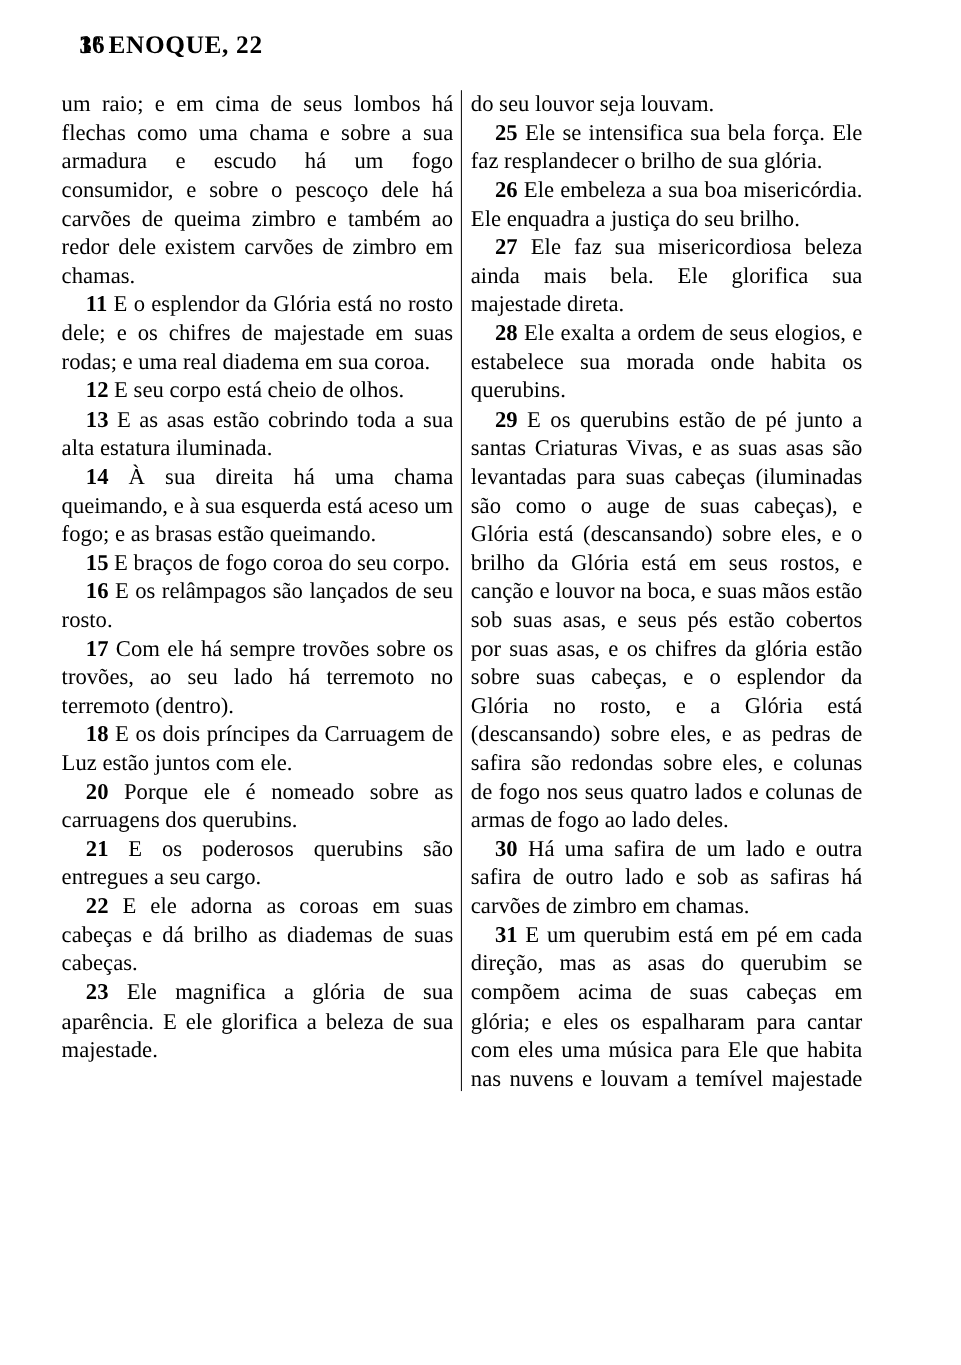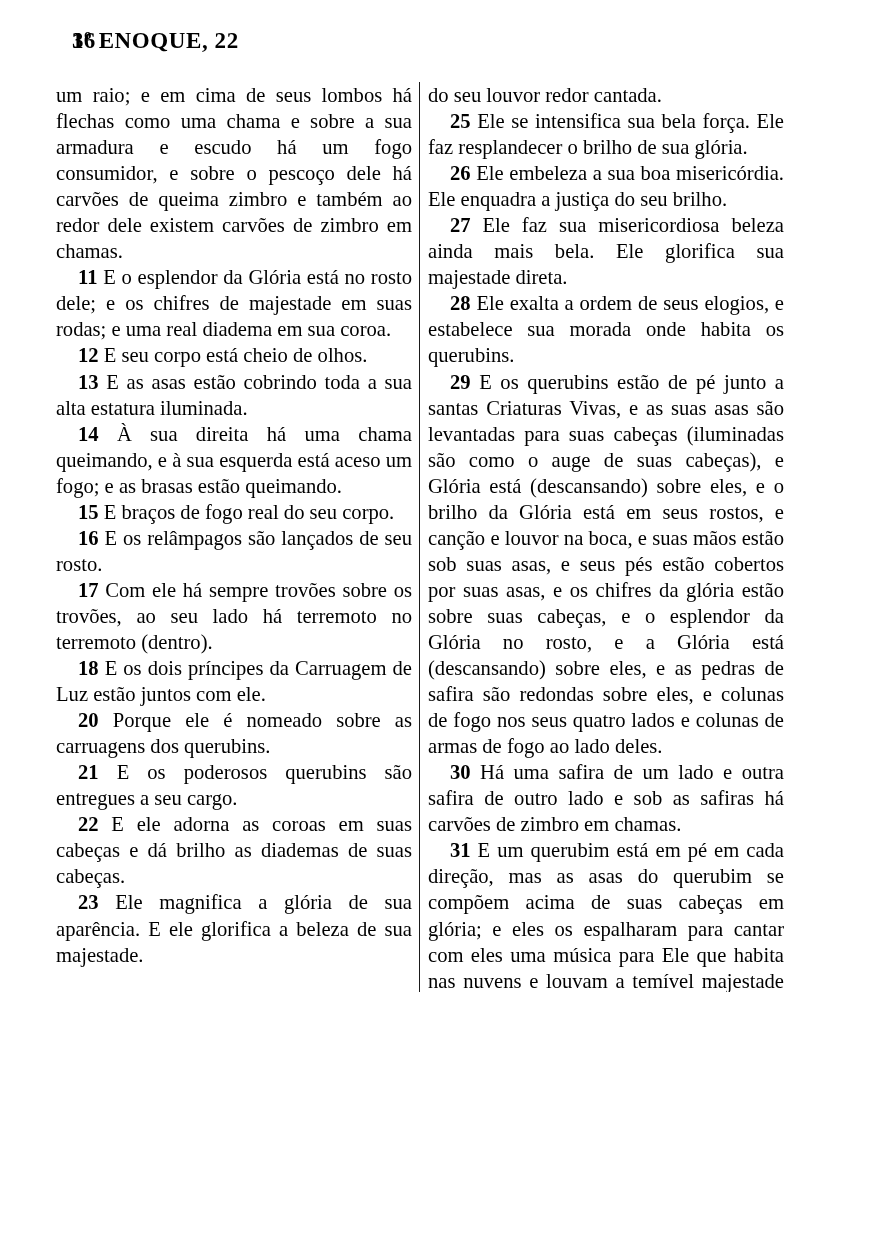--- a/index.html
+++ b/index.html
@@ -116,33 +116,33 @@
   <div class="body-area">
     <div class="column-rule"></div>
 
     <div class="col col-left">
       <p class="flush">um raio; e em cima de seus lombos há flechas como uma chama e sobre a sua armadura e escudo há um fogo consumidor, e sobre o pescoço dele há carvões de queima zimbro e também ao redor dele existem carvões de zimbro em chamas.</p>
       <div>
           <p class="indent"><span class="vnum">11</span><span> E o esplendor da Glória está no rosto dele; e os chifres de majestade em suas rodas; e uma real diadema em sua coroa.</span></p>
           <p class="indent"><span class="vnum">12</span><span> E seu corpo está cheio de olhos.</span></p>
           <p class="indent"><span class="vnum">13</span><span> E as asas estão cobrindo toda a sua alta estatura iluminada.</span></p>
           <p class="indent"><span class="vnum">14</span><span> À sua direita há uma chama queimando, e à sua esquerda está aceso um fogo; e as brasas estão queimando.</span></p>
-          <p class="indent"><span class="vnum">15</span><span> E braços de fogo real do seu corpo.</span></p>
+          <p class="indent"><span class="vnum">15</span><span> E braços de fogo coroa do seu corpo.</span></p>
           <p class="indent"><span class="vnum">16</span><span> E os relâmpagos são lançados de seu rosto.</span></p>
           <p class="indent"><span class="vnum">17</span><span> Com ele há sempre trovões sobre os trovões, ao seu lado há terremoto no terremoto (dentro).</span></p>
           <p class="indent"><span class="vnum">18</span><span> E os dois príncipes da Carruagem de Luz estão juntos com ele.</span></p>
           <p class="indent"><span class="vnum">20</span><span> Porque ele é nomeado sobre as carruagens dos querubins.</span></p>
           <p class="indent"><span class="vnum">21</span><span> E os poderosos querubins são entregues a seu cargo.</span></p>
           <p class="indent"><span class="vnum">22</span><span> E ele adorna as coroas em suas cabeças e dá brilho as diademas de suas cabeças.</span></p>
           <p class="indent"><span class="vnum">23</span><span> Ele magnifica a glória de sua aparência. E ele glorifica a beleza de sua majestade.</span></p>
         </div>
     </div>
 
     <div class="col col-right">
-      <p class="flush">do seu louvor redor cantada.</p>
+      <p class="flush">do seu louvor seja louvam.</p>
       <div>
           <p class="indent"><span class="vnum">25</span><span> Ele se intensifica sua bela força. Ele faz resplandecer o brilho de sua glória.</span></p>
           <p class="indent"><span class="vnum">26</span><span> Ele embeleza a sua boa misericórdia. Ele enquadra a justiça do seu brilho.</span></p>
           <p class="indent"><span class="vnum">27</span><span> Ele faz sua misericordiosa beleza ainda mais bela. Ele glorifica sua majestade direta.</span></p>
           <p class="indent"><span class="vnum">28</span><span> Ele exalta a ordem de seus elogios, e estabelece sua morada onde habita os querubins.</span></p>
           <p class="indent"><span class="vnum">29</span><span> E os querubins estão de pé junto a santas Criaturas Vivas, e as suas asas são levantadas para suas cabeças (iluminadas são como o auge de suas cabeças), e Glória está (descansando) sobre eles, e o brilho da Glória está em seus rostos, e canção e louvor na boca, e suas mãos estão sob suas asas, e seus pés estão cobertos por suas asas, e os chifres da glória estão sobre suas cabeças, e o esplendor da Glória no rosto, e a Glória está (descansando) sobre eles, e as pedras de safira são redondas sobre eles, e colunas de fogo nos seus quatro lados e colunas de armas de fogo ao lado deles.</span></p>
           <p class="indent"><span class="vnum">30</span><span> Há uma safira de um lado e outra safira de outro lado e sob as safiras há carvões de zimbro em chamas.</span></p>
           <p class="indent"><span class="vnum">31</span><span> E um querubim está em pé em cada direção, mas as asas do querubim se compõem acima de suas cabeças em glória; e eles os espalharam para cantar com eles uma música para Ele que habita nas nuvens e louvam a temível majestade do Rei dos Reis.</span></p>
           <p class="indent"><span class="vnum">32</span><span> E Querubiel, o príncipe que é</span></p>
         </div>

